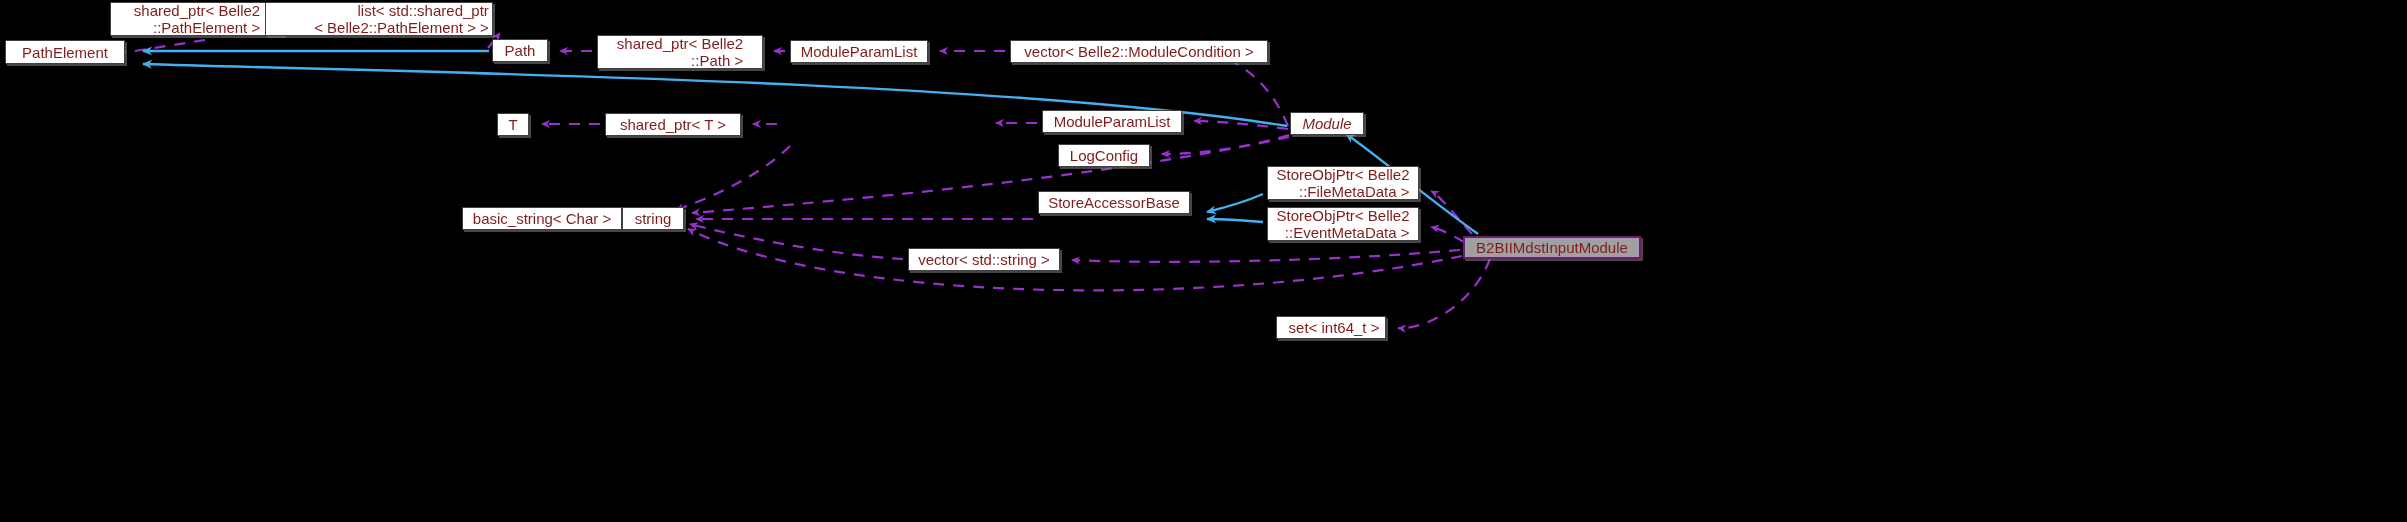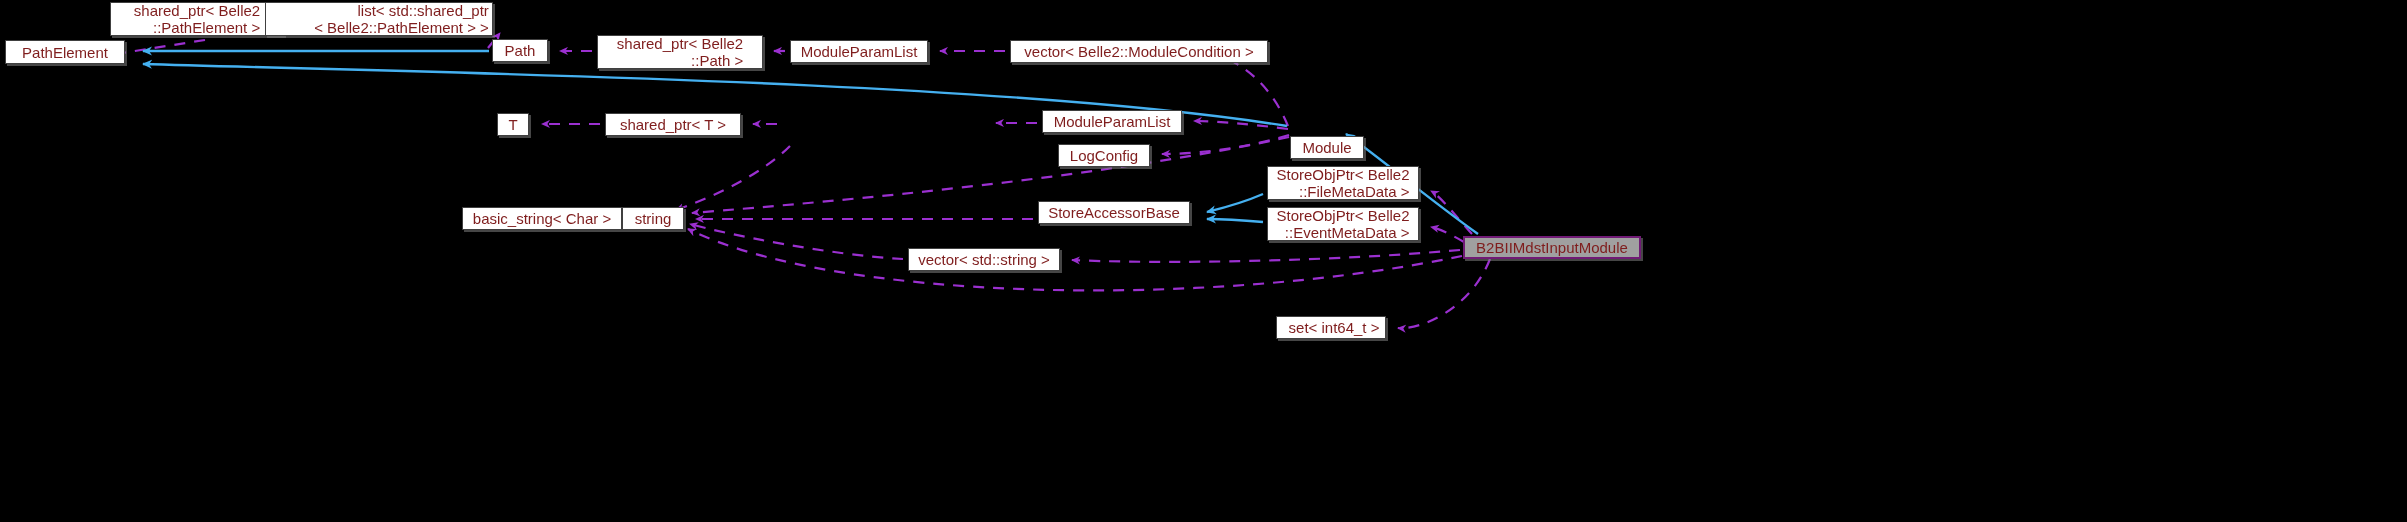--- a/index.html
+++ b/index.html
@@ -135,42 +135,42 @@
 
   <div class="node" style="left:605px;top:113px;width:136px;height:23px;">
     <span class="node-label">shared_ptr&lt; T &gt;</span>
   </div>
 
 
   <div class="node" style="left:1042px;top:110px;width:140px;height:23px;">
     <span class="node-label">ModuleParamList</span>
   </div>
 
-  <div class="node" style="left:1290px;top:136px;width:74px;height:23px;">
+  <div class="node" style="left:1290px;top:112px;width:74px;height:23px;font-style:italic;">
     <span class="node-label">Module</span>
   </div>
 
   <div class="node" style="left:1058px;top:144px;width:92px;height:23px;">
     <span class="node-label">LogConfig</span>
   </div>
 
   <div class="node" style="left:1267px;top:166px;width:152px;height:34px;">
     <span class="node-label">StoreObjPtr&lt; Belle2
 ::FileMetaData &gt;</span>
   </div>
 
   <div class="node" style="left:462px;top:207px;width:160px;height:23px;">
     <span class="node-label">basic_string&lt; Char &gt;</span>
   </div>
 
   <div class="node" style="left:622px;top:207px;width:62px;height:23px;">
     <span class="node-label">string</span>
   </div>
 
-  <div class="node" style="left:1038px;top:201px;width:152px;height:23px;">
+  <div class="node" style="left:1038px;top:191px;width:152px;height:23px;">
     <span class="node-label">StoreAccessorBase</span>
   </div>
 
   <div class="node" style="left:1267px;top:207px;width:152px;height:34px;">
     <span class="node-label">StoreObjPtr&lt; Belle2
 ::EventMetaData &gt;</span>
   </div>
 
   <div class="node highlight" style="left:1463px;top:236px;width:178px;height:23px;">
     <span class="node-label">B2BIIMdstInputModule</span>

